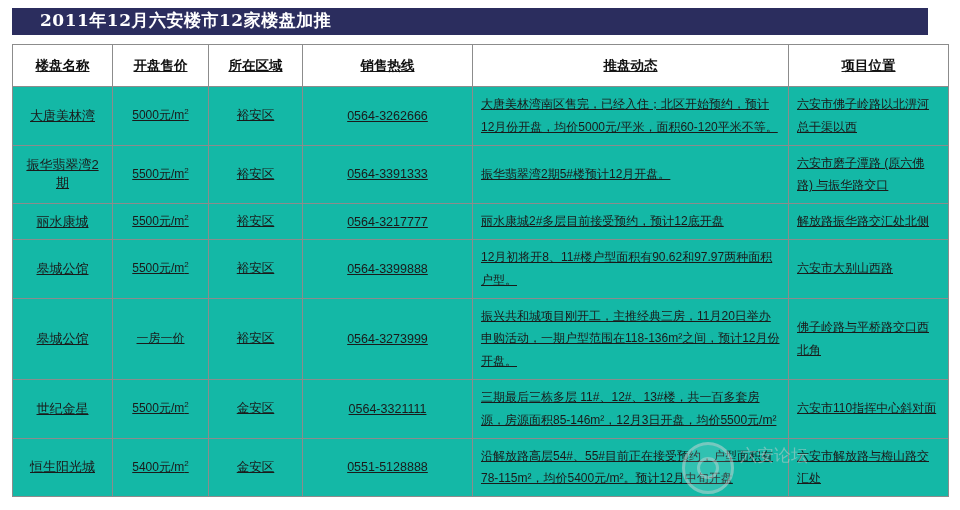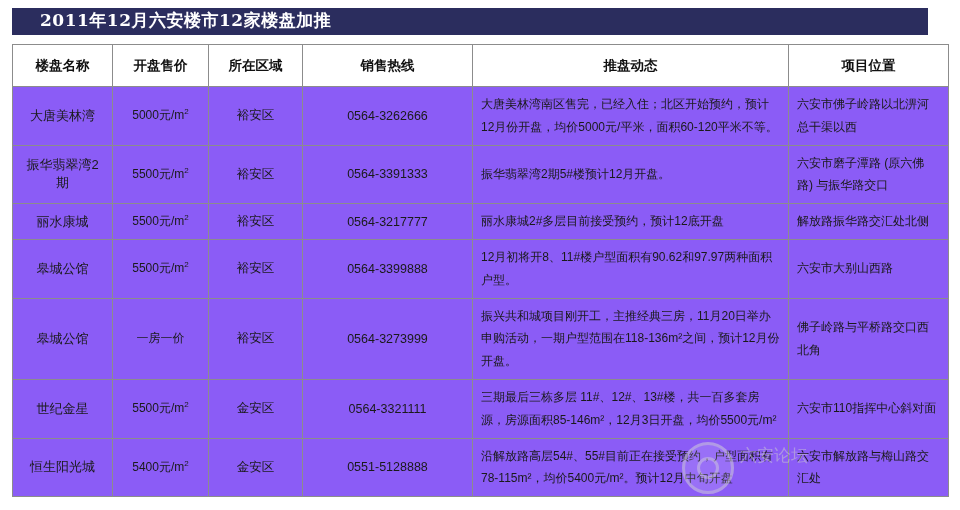--- a/index.html
+++ b/index.html
@@ -54,21 +54,22 @@
   .table-wrap {
     position: absolute;
     left: 12px;
     top: 44px;
     width: 936px;
   }
   table.grid {
     border-collapse: collapse;
     width: 936px;
     table-layout: fixed;
-    background: #8b5cf6;
+    background: #14b8a6;
+    text-decoration: underline;
   }
   table.grid th, table.grid td {
     border: 1px solid #8c8c8c;
     vertical-align: middle;
     padding: 6px 8px;
     box-sizing: border-box;
   }
   table.grid thead th {
     height: 42px;
     font-size: 13.5px;

